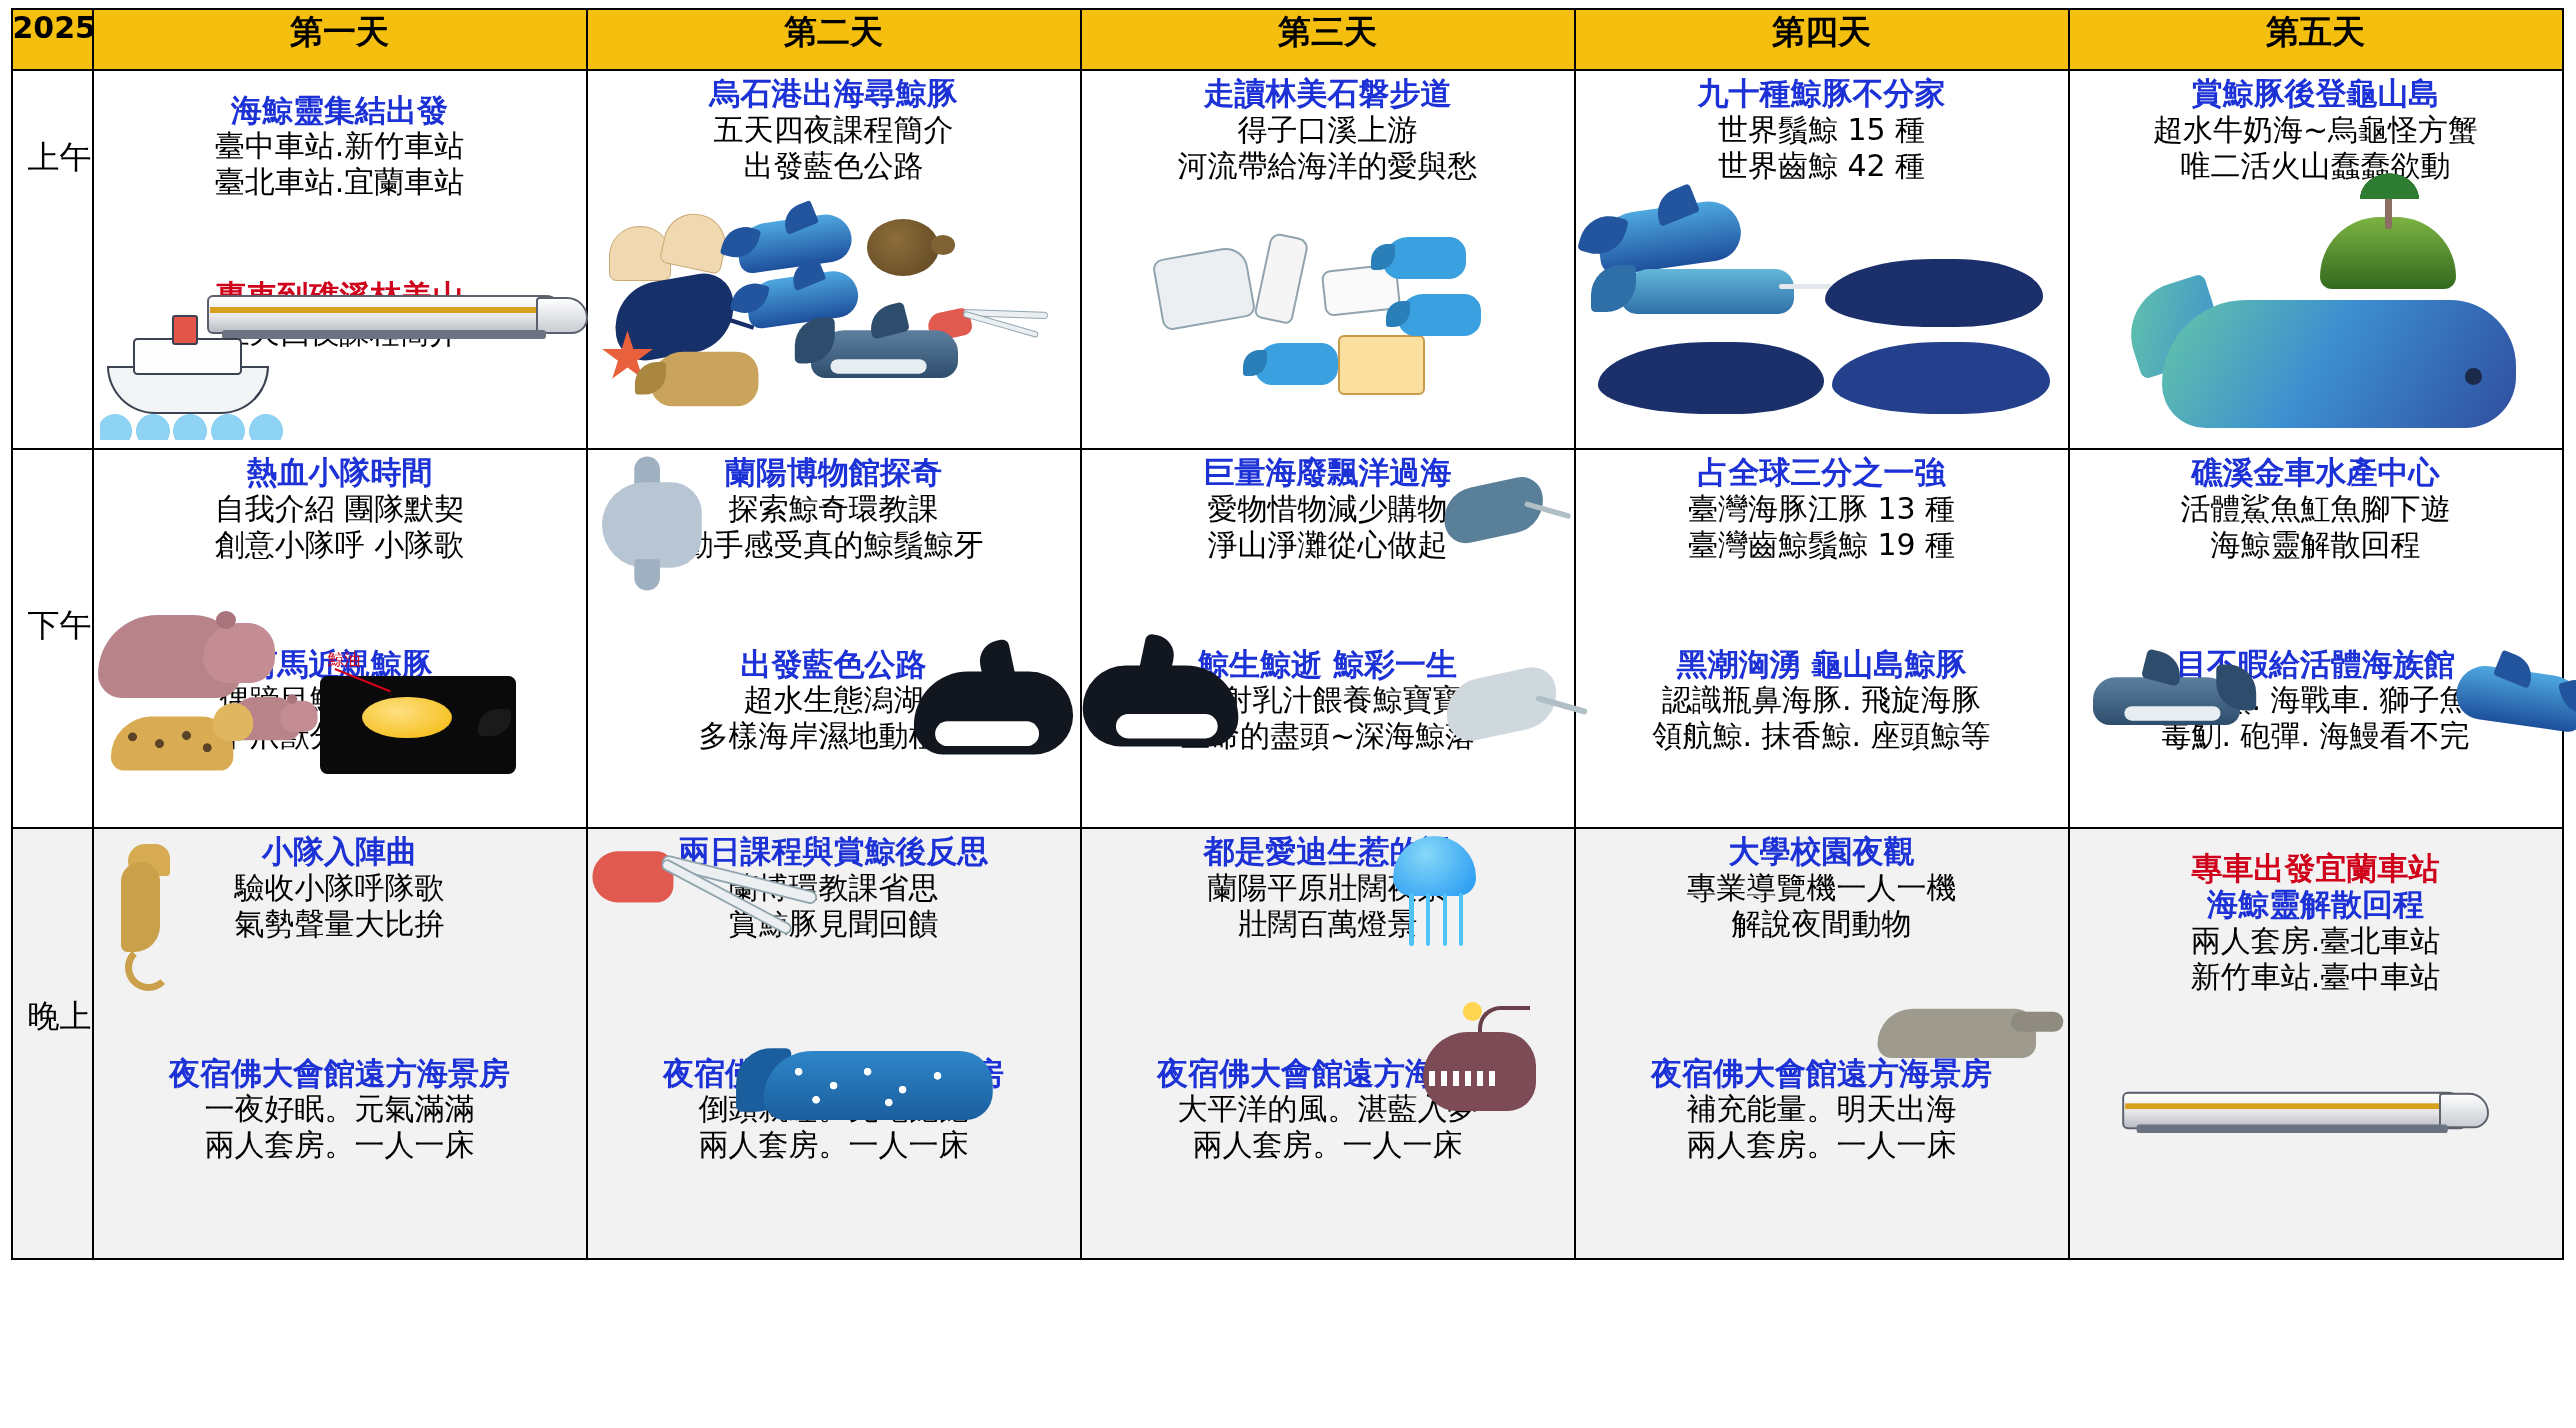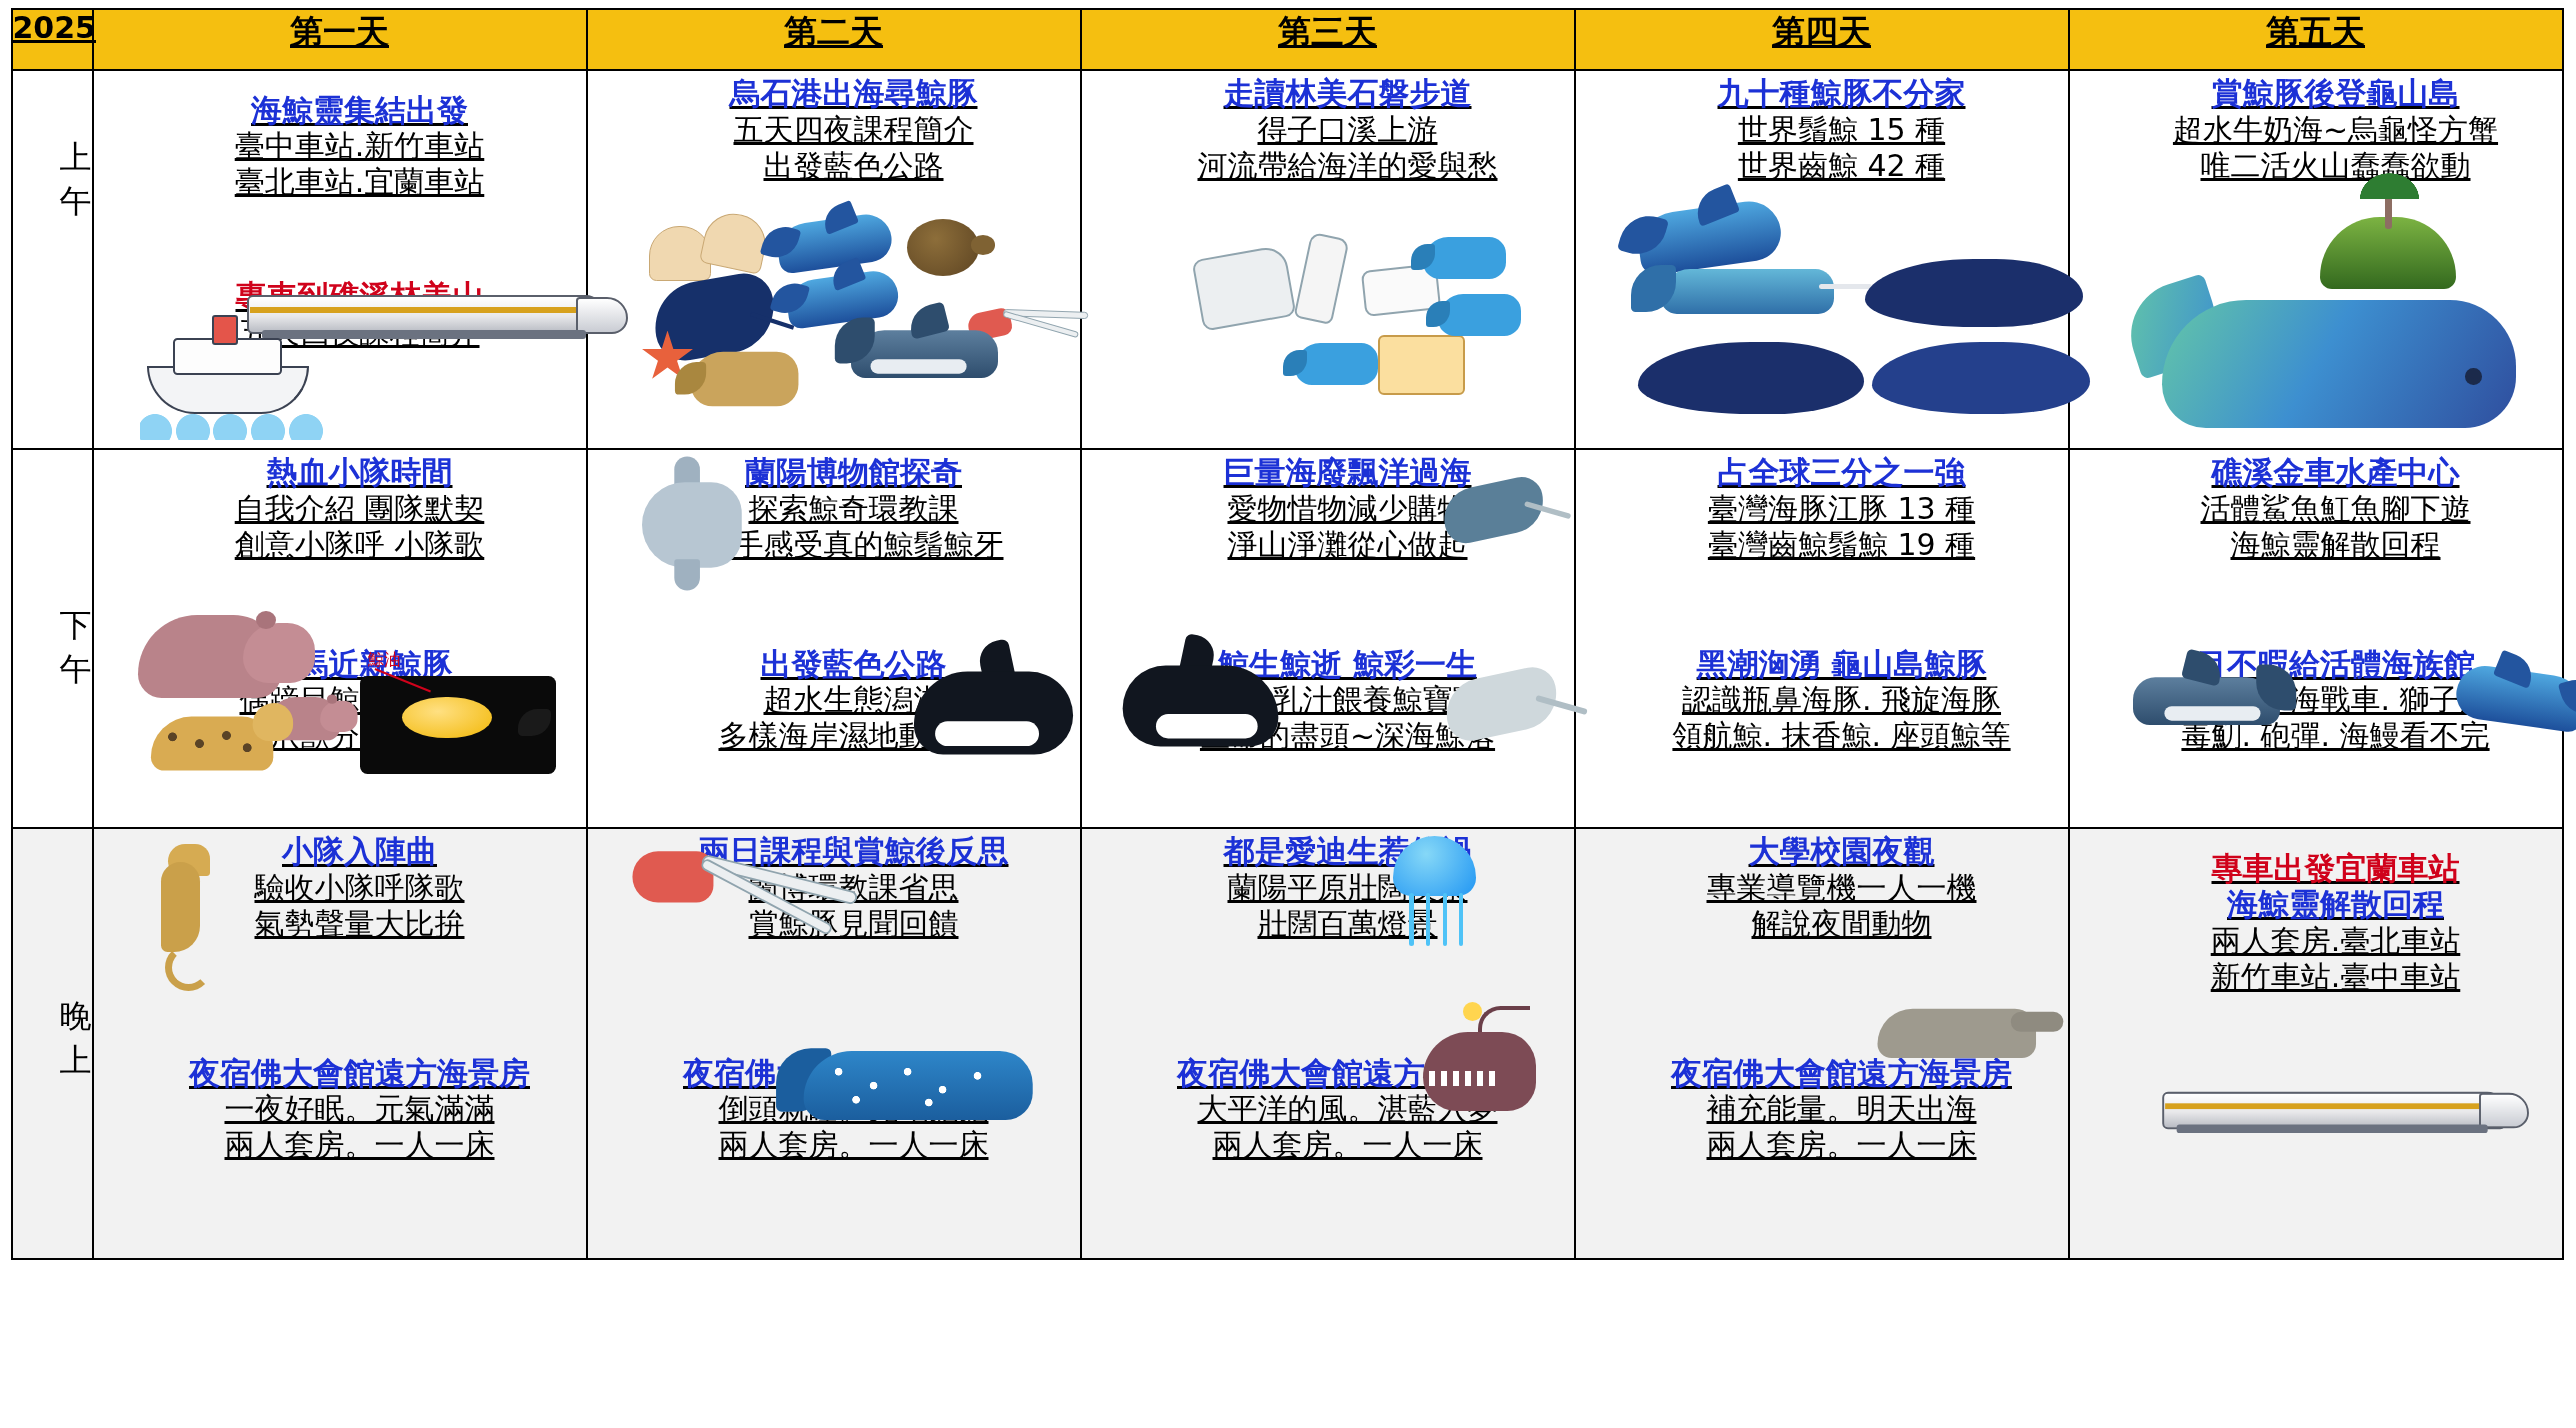--- a/index.html
+++ b/index.html
@@ -29,21 +29,20 @@
     line-height: 1.2;
     padding: 4.5px 4.5px 10.5px 7.5px;
     white-space: nowrap;
   }
   
   table.schedule {
     border-collapse: collapse;
     table-layout: fixed;
     width: 2552px;
     border: 2.3px solid #000;
-    text-decoration: underline;
   }
   table.schedule th, table.schedule td {
     border: 2.3px solid #000;
     vertical-align: top;
     padding: 0;
   }
   thead th {
     background: #f5bf10;
     height: 59px;
     font-size: 33px;
@@ -109,21 +108,21 @@
     pointer-events: none;
     user-select: none;
     line-height: 1;
   }
 
   
   tr.row-am td { height: 377px; }
   tr.row-pm td { height: 377px; }
   tr.row-ev td { height: 429px; }
 
-  .cellwrap { position: relative; height: 100%; margin-left: 40px; }
+  .cellwrap { position: relative; height: 100%; }
 
   
   .ship {
     position: absolute;
     left: 6px;
     bottom: 7.5px;
     width: 181px;
     height: 128px;
   }
   .train {

